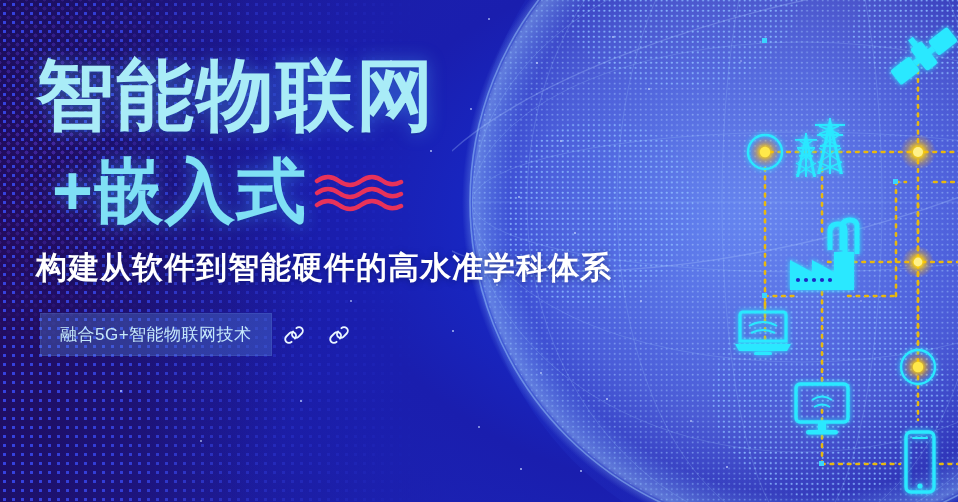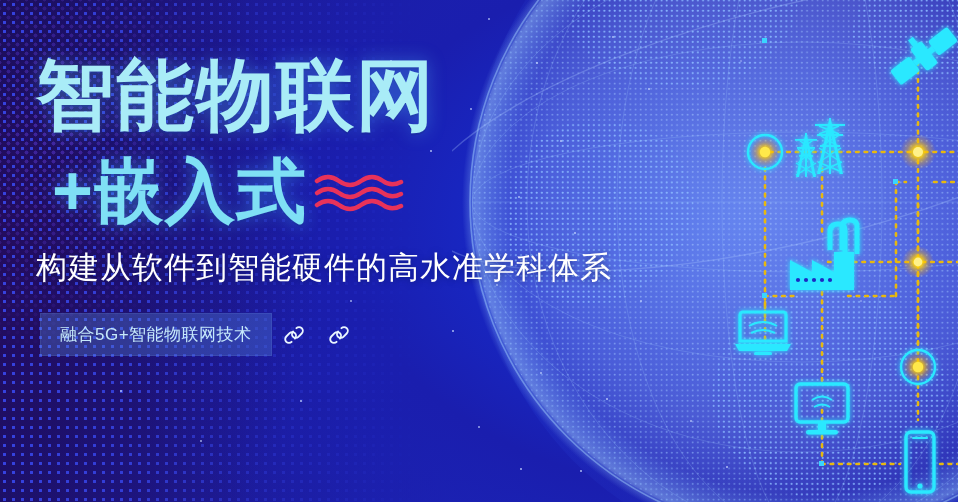--- a/index.html
+++ b/index.html
@@ -111,21 +111,21 @@
     text-shadow: 0 0 18px rgba(70,190,255,0.45), 0 2px 0 rgba(20,30,140,0.5);
   }
   .waves {
     margin-left: 6px;
     margin-bottom: 10px;
   }
   .subtitle {
     position: absolute;
     left: 36px; top: 247px;
     font-size: 31px;
-    font-weight: normal;
+    font-weight: bold;
     letter-spacing: 1px;
     color: #ffffff;
     text-shadow: 0 1px 6px rgba(10,20,90,0.6);
     white-space: nowrap;
   }
 
   
   .feature-bar {
     position: absolute;
     left: 40px; top: 313px;

